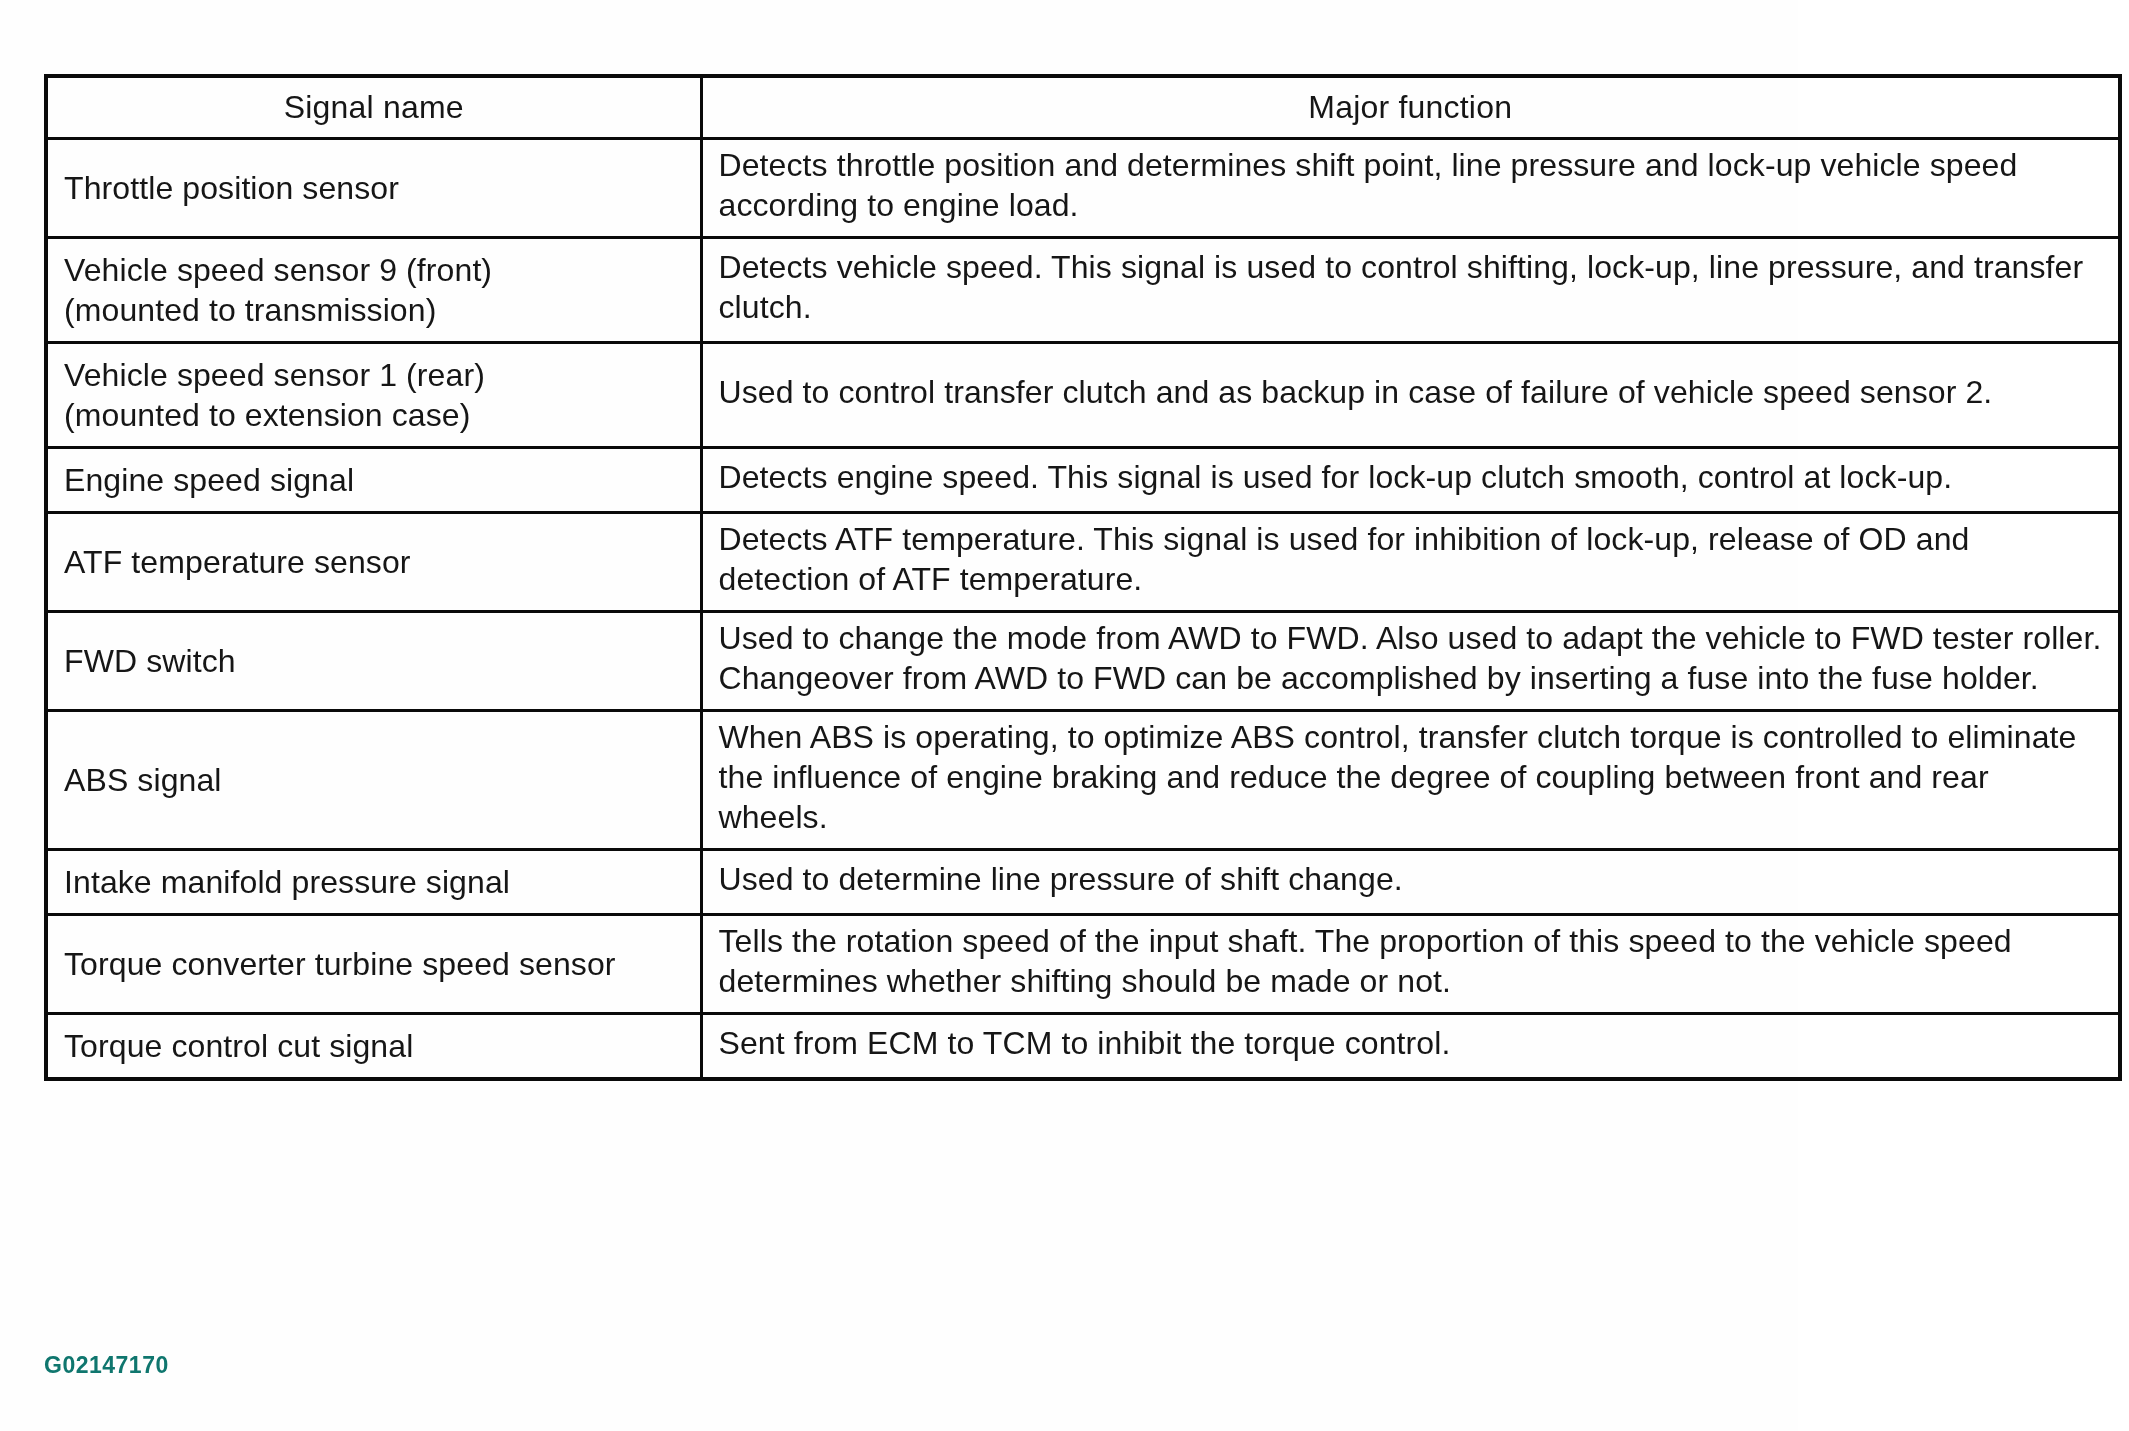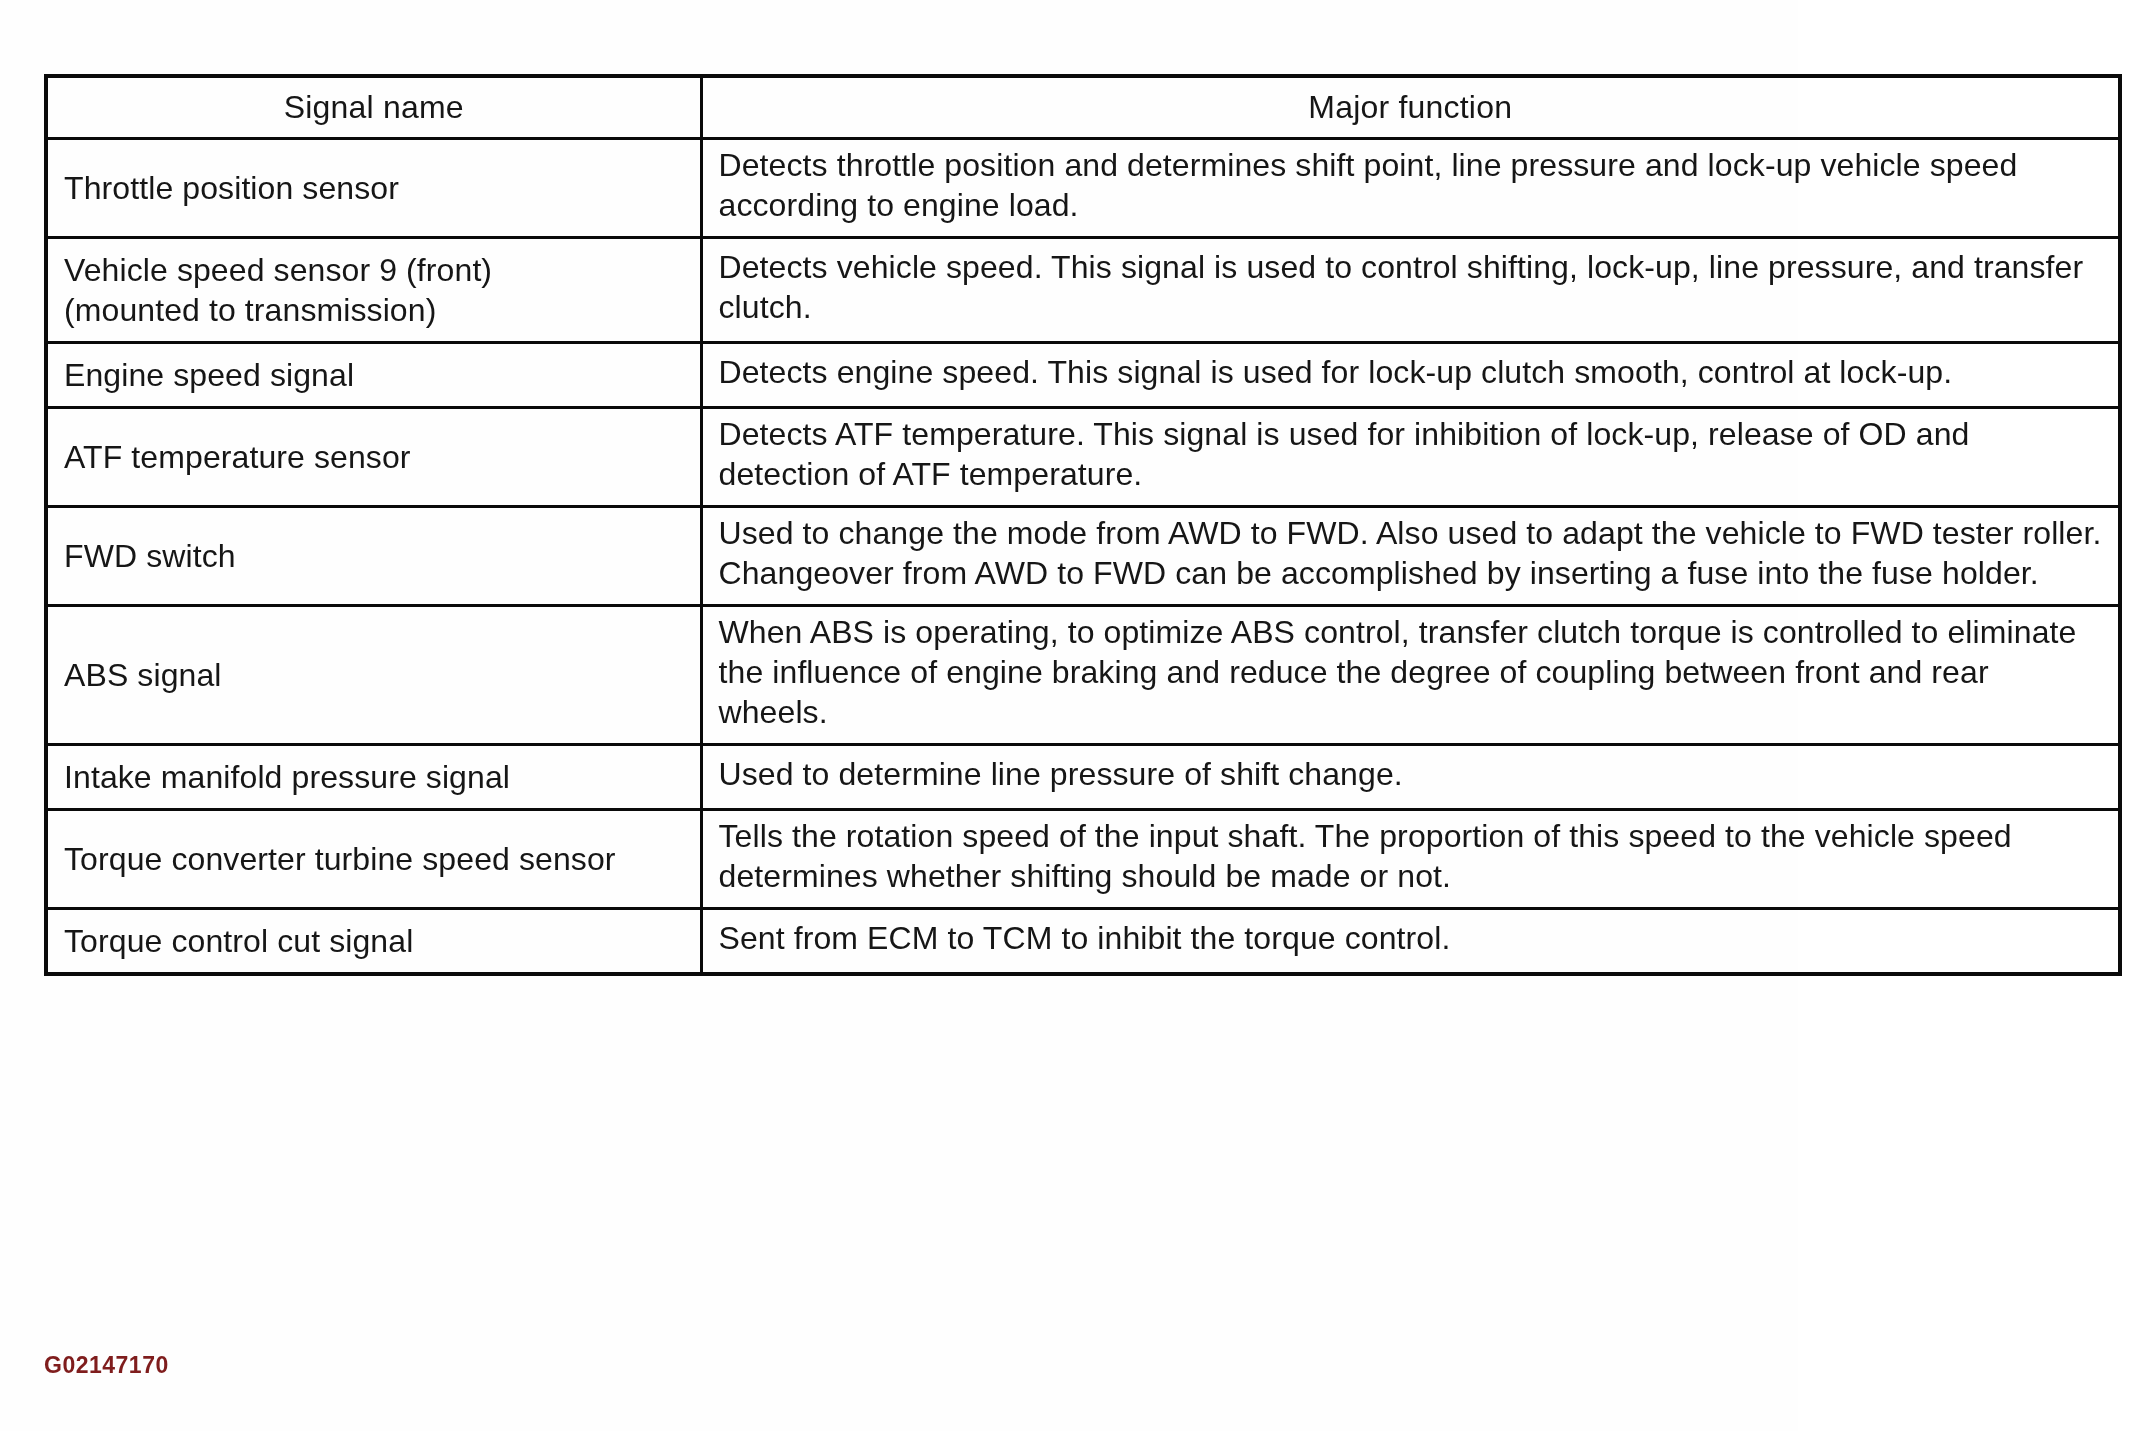--- a/index.html
+++ b/index.html
@@ -55,21 +55,21 @@
     padding: 5px 16px 11px 16px;
     text-align: left;
   }
   .figure-id {
     position: absolute;
     left: 44px;
     top: 1352px;
     font-size: 23px;
     font-weight: 700;
     letter-spacing: 0.5px;
-    color: #7f1d1d;
+    color: #0f766e;
   }
 </style>
 </head>
 <body>
 
 <div class="page">
 
   <table class="signal-table">
     <colgroup>
       <col class="col-signal">
@@ -83,20 +83,25 @@
     </thead>
     <tbody id="table-body">
         <tr>
           <td class="signal">Throttle position sensor</td>
           <td class="function">Detects throttle position and determines shift point, line pressure and lock-up vehicle speed according to engine load.</td>
         </tr>
         <tr>
           <td class="signal">Vehicle speed sensor 9 (front)
 (mounted to transmission)</td>
           <td class="function">Detects vehicle speed. This signal is used to control shifting, lock-up, line pressure, and transfer clutch.</td>
+        </tr>
+        <tr>
+          <td class="signal">Vehicle speed sensor 1 (rear)
+(mounted to extension case)</td>
+          <td class="function">Used to control transfer clutch and as backup in case of failure of vehicle speed sensor 2.</td>
         </tr>
         <tr>
           <td class="signal">Engine speed signal</td>
           <td class="function">Detects engine speed. This signal is used for lock-up clutch smooth, control at lock-up.</td>
         </tr>
         <tr>
           <td class="signal">ATF temperature sensor</td>
           <td class="function">Detects ATF temperature. This signal is used for inhibition of lock-up, release of OD and detection of ATF temperature.</td>
         </tr>
         <tr>

